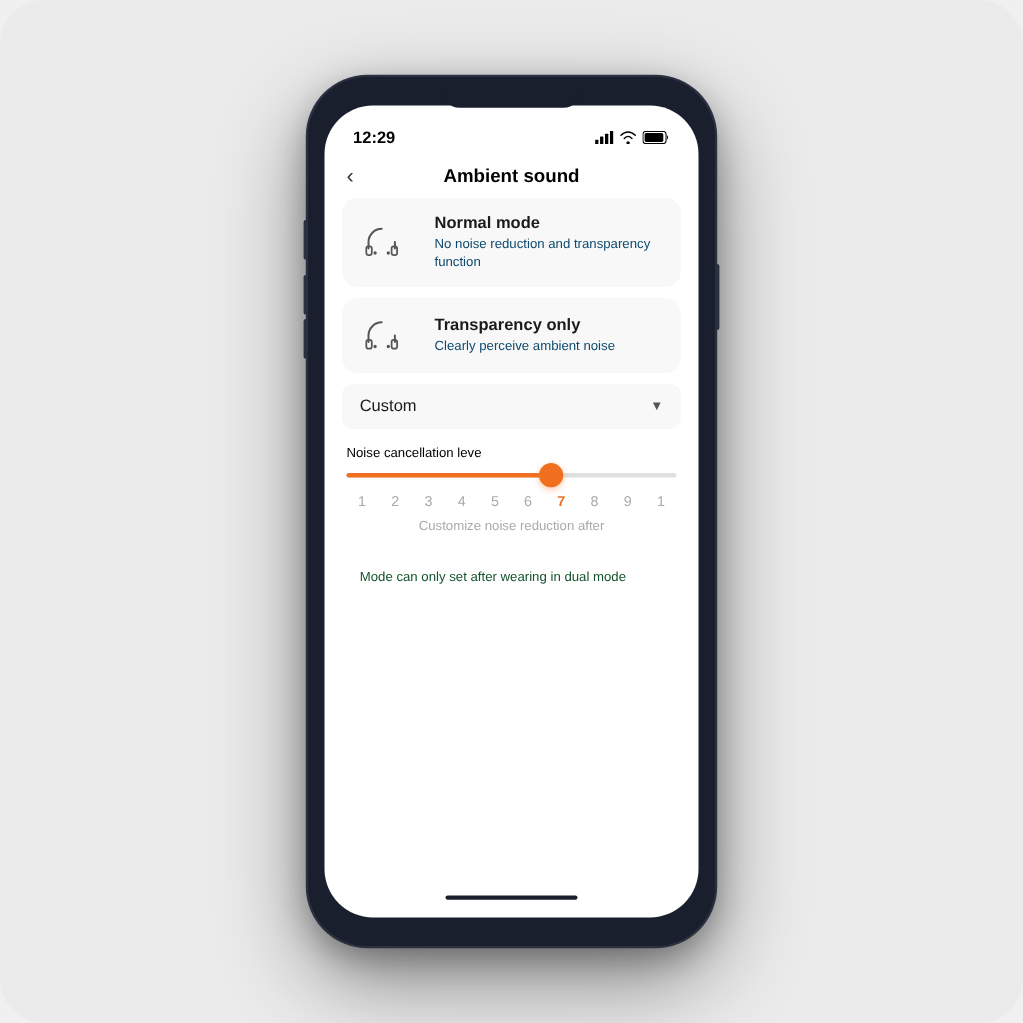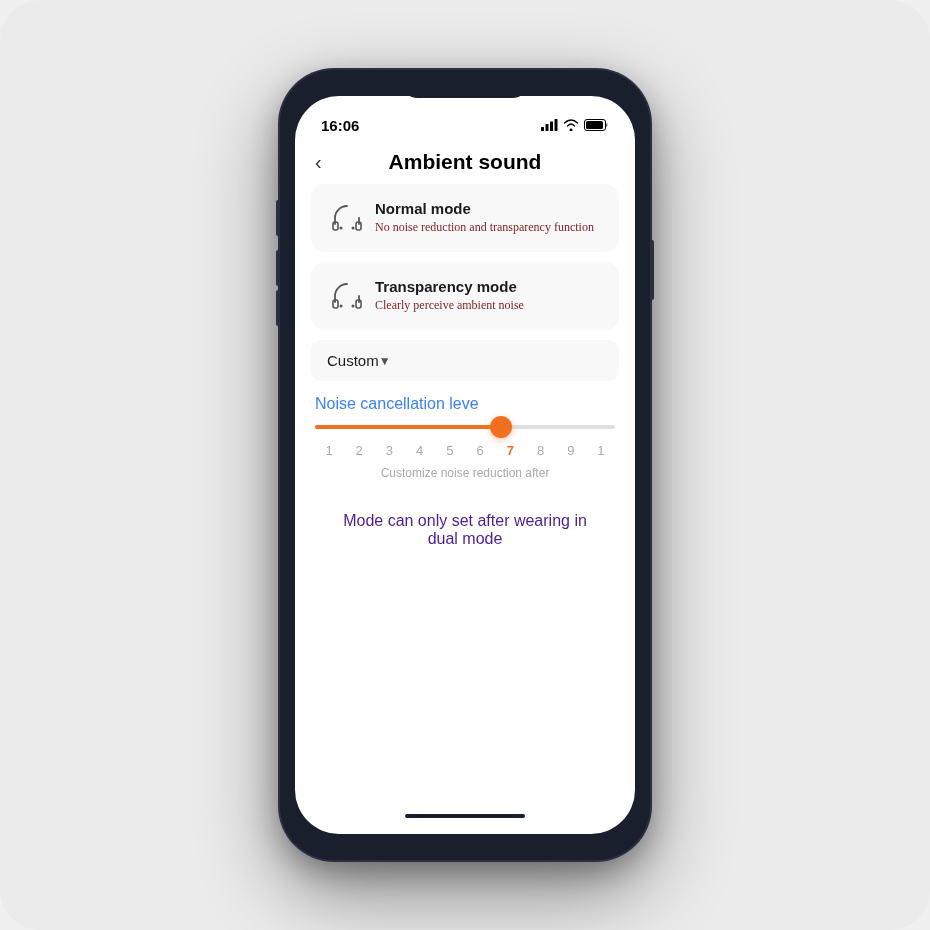--- a/index.html
+++ b/index.html
@@ -123,41 +123,41 @@
 
     .back-btn {
       position: absolute;
       left: 20px;
       color: #333;
       font-size: 20px;
       cursor: pointer;
     }
 
     .nav-title {
-      font-size: 21px;
+      font-size: 17px;
       font-weight: 700;
       color: #000;
     }
 
     
     .content {
       flex: 1;
       overflow-y: auto;
       padding: 0 16px;
     }
 
     
     .mode-card {
       background: #f8f8f8;
       border-radius: 14px;
       padding: 14px 16px;
       margin-bottom: 10px;
       display: flex;
       align-items: center;
-      gap: 8px;
+      gap: 28px;
       position: relative;
       cursor: pointer;
     }
 
     .headphone-icon {
       width: 40px;
       height: 40px;
       flex-shrink: 0;
       display: flex;
       align-items: center;
@@ -175,23 +175,22 @@
 
     .mode-title {
       font-size: 15px;
       font-weight: 600;
       color: #1a1a1a;
       margin-bottom: 2px;
     }
 
     .mode-desc {
       font-size: 12px;
-      color: #7f1d1d;
+      color: #0c4a6e;
       line-height: 1.4;
-      font-family: Liberation Serif, serif;
     }
 
     .check-badge {
       width: 28px;
       height: 28px;
       background: #f07020;
       border-radius: 50%;
       display: flex;
       align-items: center;
       justify-content: center;
@@ -204,43 +203,43 @@
     }
 
     
     .custom-dropdown {
       background: #f8f8f8;
       border-radius: 10px;
       padding: 12px 16px;
       margin-bottom: 14px;
       display: flex;
       align-items: center;
-      justify-content: flex-start;
+      justify-content: space-between;
       cursor: pointer;
       margin-top: 4px;
     }
 
     .custom-label {
       font-size: 15px;
       color: #1a1a1a;
     }
 
     .dropdown-arrow {
       color: #555;
       font-size: 12px;
     }
 
     
     .noise-section {
       padding: 0 4px;
     }
 
     .noise-label {
-      font-size: 16px;
-      color: #3b82f6;
+      font-size: 12px;
+      color: #000000;
       margin-bottom: 12px;
     }
 
     .slider-container {
       position: relative;
       margin-bottom: 14px;
     }
 
     .slider-track {
       width: 100%;
@@ -290,23 +289,22 @@
 
     .customize-text {
       font-size: 12px;
       color: #aaa;
       text-align: center;
       margin-bottom: 16px;
     }
 
     
     .warning-text {
-      font-size: 16px;
-      color: #4c1d95;
-      text-align: center;
+      font-size: 12px;
+      color: #14532d;
       padding: 16px;
       margin-top: auto;
     }
 
     
     .home-indicator {
       width: 120px;
       height: 4px;
       background: #1a1f2e;
       border-radius: 2px;
@@ -323,21 +321,21 @@
 </head>
 <body>
 
 <div class="scene">
   <div class="phone">
     <div class="notch"></div>
 
     <div class="screen">
 
       <div class="status-bar">
-        <span class="status-time">16:06</span>
+        <span class="status-time">12:29</span>
         <div class="status-icons">
 
           <svg width="17" height="12" viewBox="0 0 17 12">
             <rect x="0" y="8" width="3" height="4" rx="0.5" fill="#000"></rect>
             <rect x="4.5" y="5" width="3" height="7" rx="0.5" fill="#000"></rect>
             <rect x="9" y="2.5" width="3" height="9.5" rx="0.5" fill="#000"></rect>
             <rect x="13.5" y="0" width="3" height="12" rx="0.5" fill="#000"></rect>
           </svg>
 
           <svg width="16" height="12" viewBox="0 0 16 12">
@@ -383,21 +381,21 @@
             <svg viewBox="0 0 36 36" fill="none" xmlns="http://www.w3.org/2000/svg">
               <path d="M18 6C11.4 6 6 11.4 6 18v6" stroke="#555" stroke-width="1.8" stroke-linecap="round" fill="none"></path>
               <path d="M30 18v6" stroke="#555" stroke-width="1.8" stroke-linecap="round" fill="none"></path>
               <rect x="4" y="22" width="5" height="8" rx="2" stroke="#555" stroke-width="1.6" fill="none"></rect>
               <rect x="27" y="22" width="5" height="8" rx="2" stroke="#555" stroke-width="1.6" fill="none"></rect>
               <circle cx="12" cy="28" r="1.5" fill="#555"></circle>
               <circle cx="24" cy="28" r="1.5" fill="#555"></circle>
             </svg>
           </div>
           <div class="mode-text">
-            <div class="mode-title">Transparency mode</div>
+            <div class="mode-title">Transparency only</div>
             <div class="mode-desc">Clearly perceive ambient noise</div>
           </div>
         </div>
 
 
         <div class="custom-dropdown">
           <span class="custom-label">Custom</span>
           <span class="dropdown-arrow">▼</span>
         </div>
 

